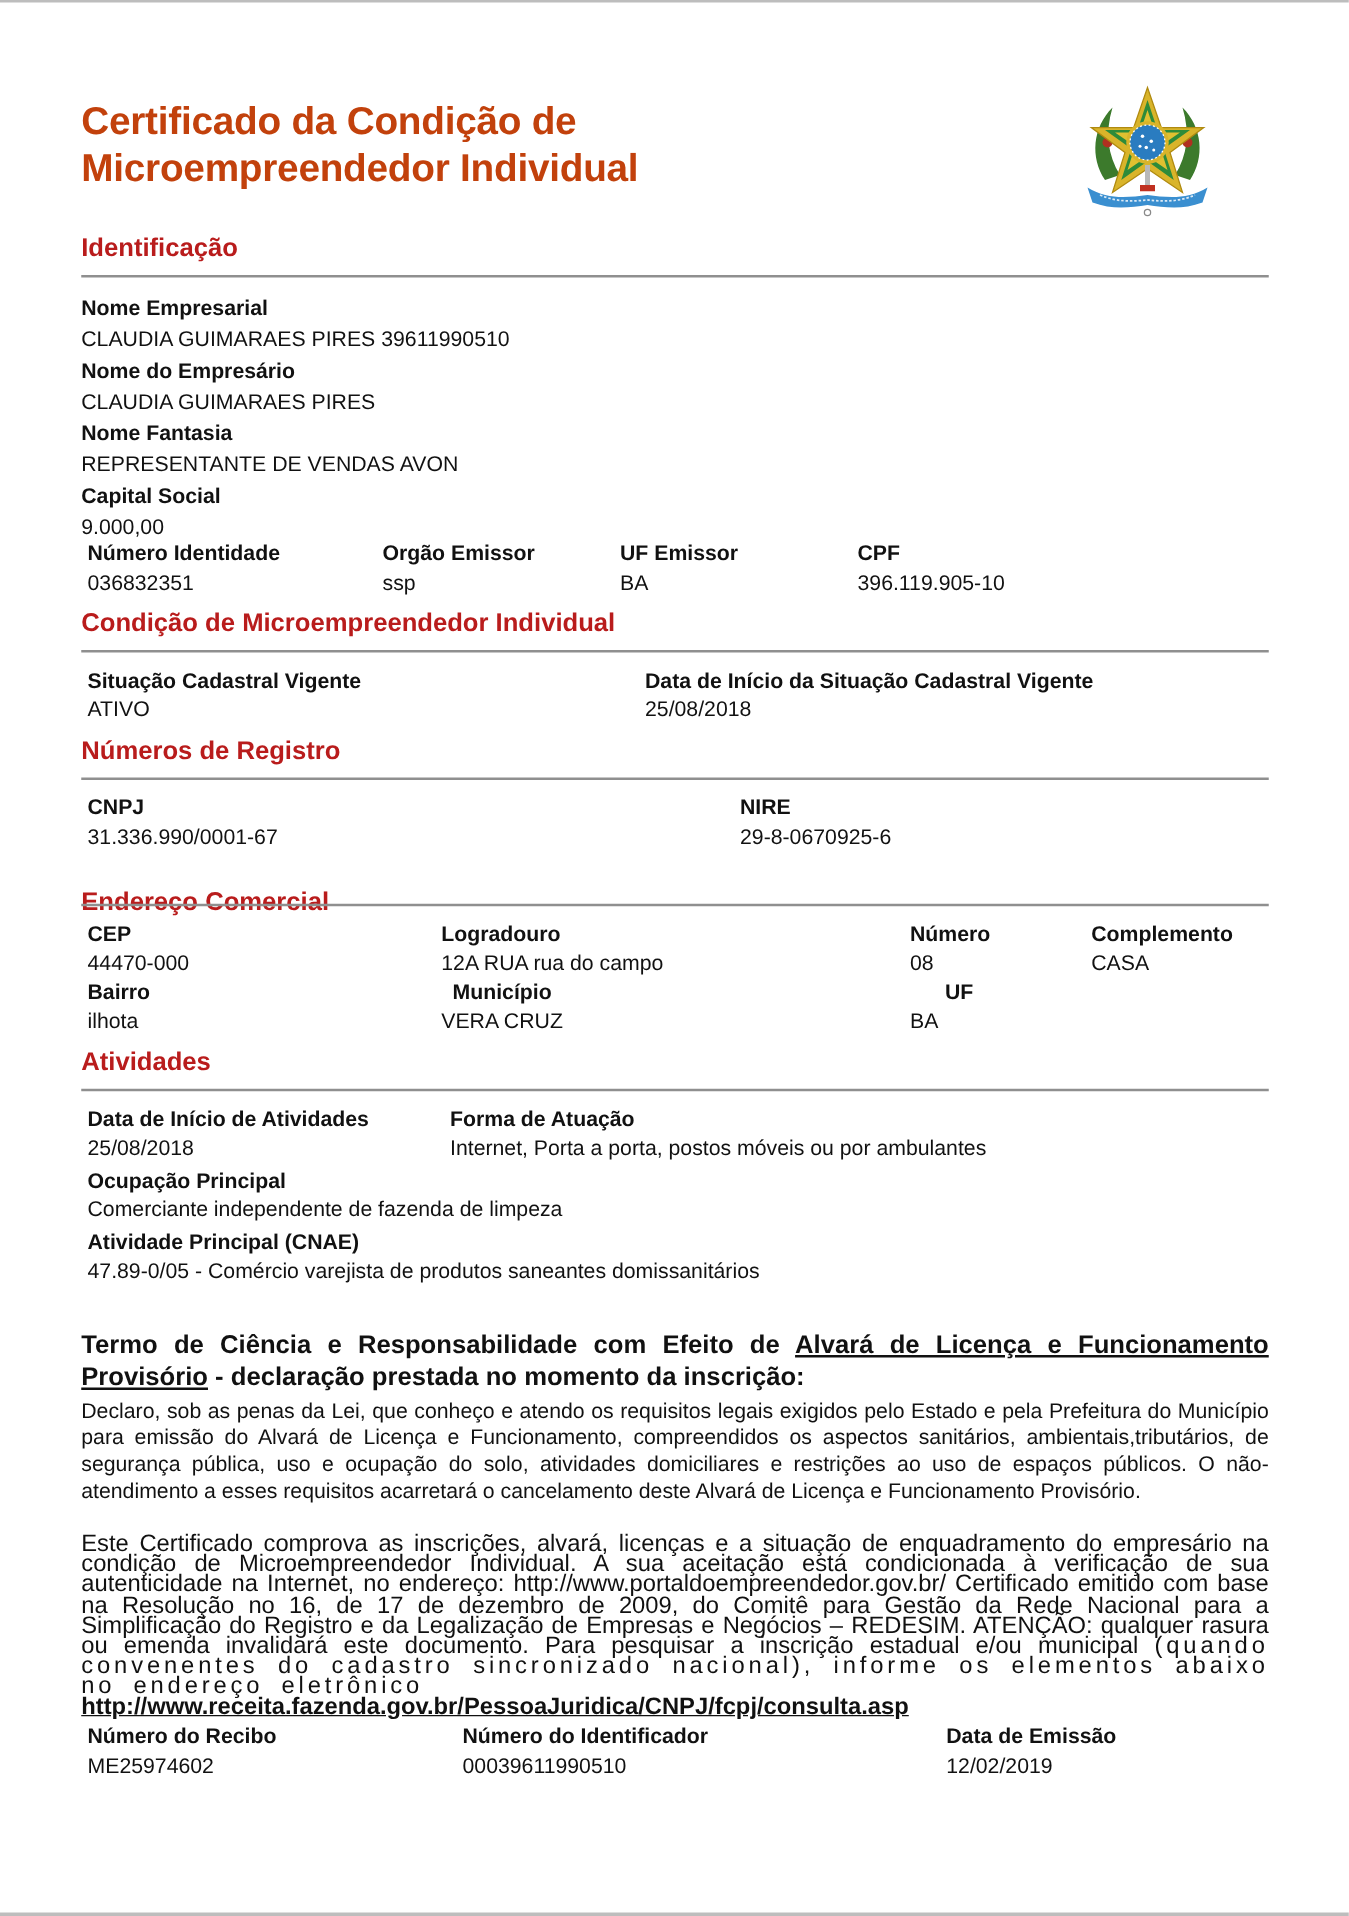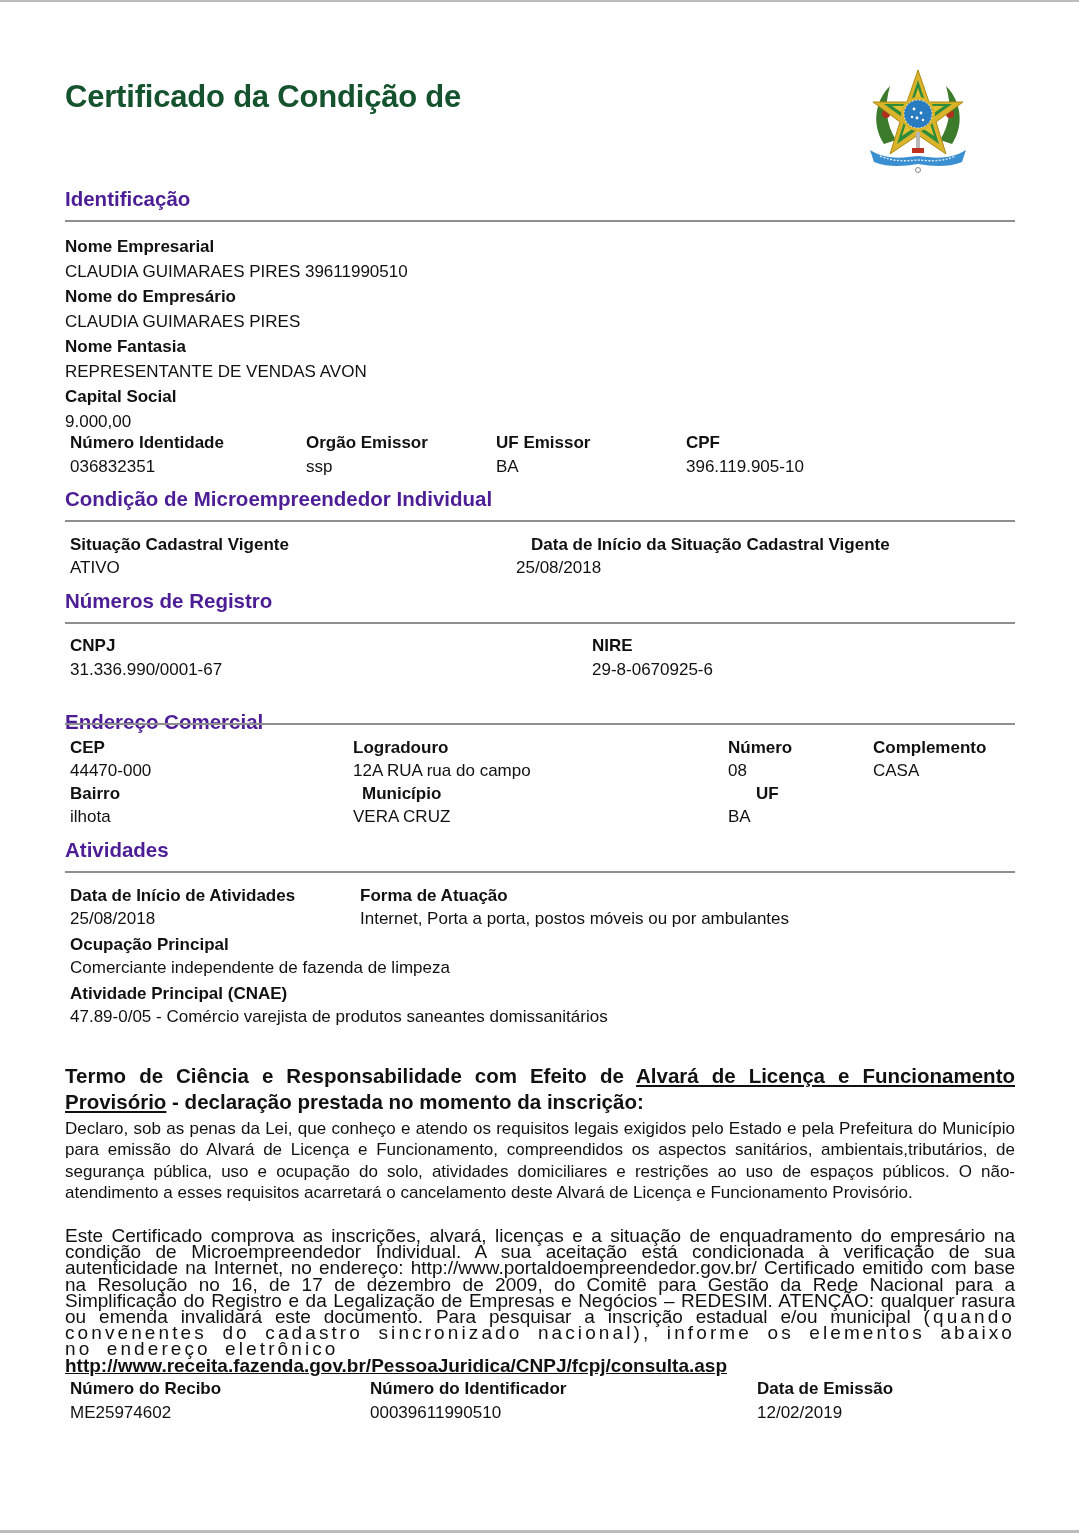--- a/index.html
+++ b/index.html
@@ -1,40 +1,41 @@
 <!DOCTYPE html>
 <html><head>
 <meta charset="utf-8">
 <style>
   html, body { margin:0; padding:0; background:#ffffff; }
   body { width:1079px; height:1533px; position:relative; overflow:hidden;
          font-family:"Liberation Sans", sans-serif; color:#111; }
   .topbar { position:absolute; left:0; top:0; width:1079px; height:2px; background:#bdbdbd; }
   .botbar { position:absolute; left:0; top:1530px; width:1079px; height:3px; background:#bdbdbd; }
   .abs { position:absolute; }
-  .title { left:65px; top:78px; font-size:31px; font-weight:bold; line-height:38px; color:#14532d; letter-spacing:-0.2px; }
-  .h2 { font-size:20.5px; font-weight:bold; color:#4c1d95; line-height:24px; }
+  .title { left:65px; top:78px; font-size:31px; font-weight:bold; line-height:38px; color:#c2410c; letter-spacing:-0.2px; }
+  .h2 { font-size:20.5px; font-weight:bold; color:#b91c1c; line-height:24px; }
   .rule { position:absolute; left:65px; width:950px; height:2px; background:#8f8f8f; }
   .lbl { font-size:17px; font-weight:bold; line-height:20px; color:#111; white-space:nowrap; }
   .val { font-size:17px; line-height:20px; color:#111; white-space:nowrap; }
   .emblem { left:866px; top:66px; width:104px; height:108px; }
   .termo-title { left:65px; top:1063px; width:950px; font-size:20.5px; font-weight:bold; line-height:26px; text-align:justify; color:#111; }
   .termo-title u { text-decoration:underline; }
   .termo-body { left:65px; top:1118px; width:950px; font-size:17px; line-height:21.3px; text-align:justify; text-align-last:left; color:#111; }
   .fine { left:65px; top:1228px; width:950px; font-size:19px; line-height:16.2px; text-align:justify; color:#111; }
   .fine .spaced { letter-spacing:3.1px; word-spacing:6px; }
   .fine a { font-weight:bold; text-decoration:underline; color:#111; }
 </style>
 </head>
 <body>
 
 <div class="topbar"></div>
 
 <div class="abs title">
   <div>Certificado da Condição de</div>
+  <div>Microempreendedor Individual</div>
 </div>
 
 <div class="abs emblem">
   <svg width="104" height="108" viewBox="0 0 104 108">
 
     <path d="M18 78 C6 60 8 36 24 20 C18 40 20 58 30 74 Z" fill="#3c7a2c"></path>
     <path d="M86 78 C98 60 96 36 80 20 C86 40 84 58 74 74 Z" fill="#3c7a2c"></path>
     <circle cx="20" cy="48" r="4" fill="#b03020"></circle>
     <circle cx="84" cy="48" r="4" fill="#b03020"></circle>
 
@@ -79,21 +80,21 @@
 <div class="abs val" style="left:306px; top:457px;">ssp</div>
 <div class="abs lbl" style="left:496px; top:433px;">UF Emissor</div>
 <div class="abs val" style="left:496px; top:457px;">BA</div>
 <div class="abs lbl" style="left:686px; top:433px;">CPF</div>
 <div class="abs val" style="left:686px; top:457px;">396.119.905-10</div>
 
 <div class="abs h2" style="left:65px; top:487px;">Condição de Microempreendedor Individual</div>
 <div class="rule" style="top:520px;"></div>
 <div class="abs lbl" style="left:70px; top:535px;">Situação Cadastral Vigente</div>
 <div class="abs val" style="left:70px; top:558px;">ATIVO</div>
-<div class="abs lbl" style="left:516px; top:535px;margin-left:15px;">Data de Início da Situação Cadastral Vigente</div>
+<div class="abs lbl" style="left:516px; top:535px;">Data de Início da Situação Cadastral Vigente</div>
 <div class="abs val" style="left:516px; top:558px;">25/08/2018</div>
 
 <div class="abs h2" style="left:65px; top:589px;">Números de Registro</div>
 <div class="rule" style="top:622px;"></div>
 <div class="abs lbl" style="left:70px; top:636px;">CNPJ</div>
 <div class="abs val" style="left:70px; top:660px;">31.336.990/0001-67</div>
 <div class="abs lbl" style="left:592px; top:636px;">NIRE</div>
 <div class="abs val" style="left:592px; top:660px;text-align:center;">29-8-0670925-6</div>
 
 <div class="abs h2" style="left:65px; top:690px;margin-top:20px;">Endereço Comercial</div>

